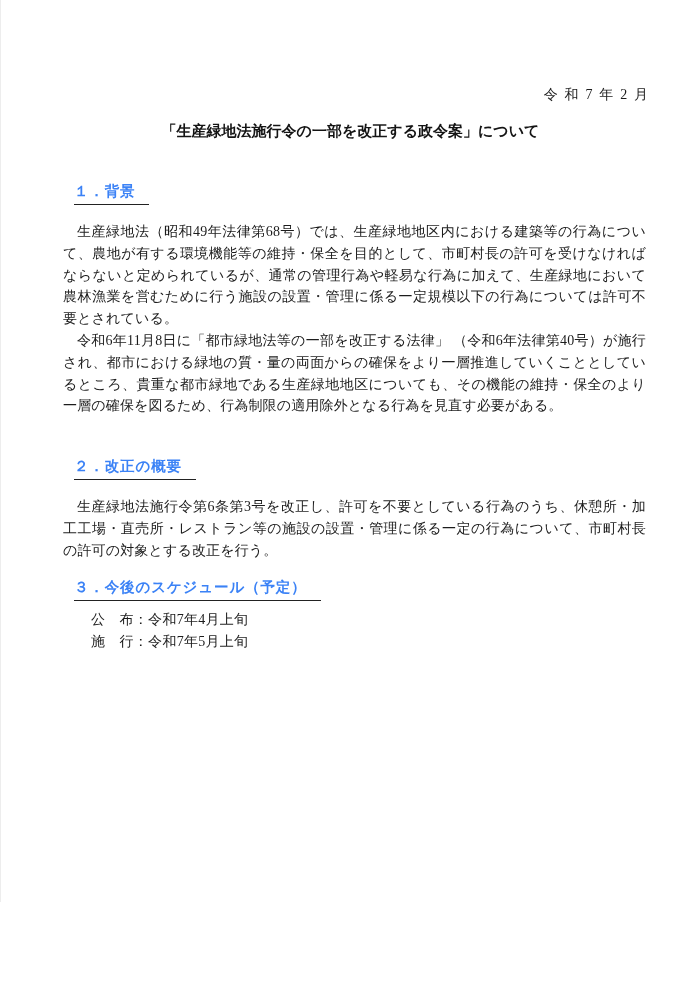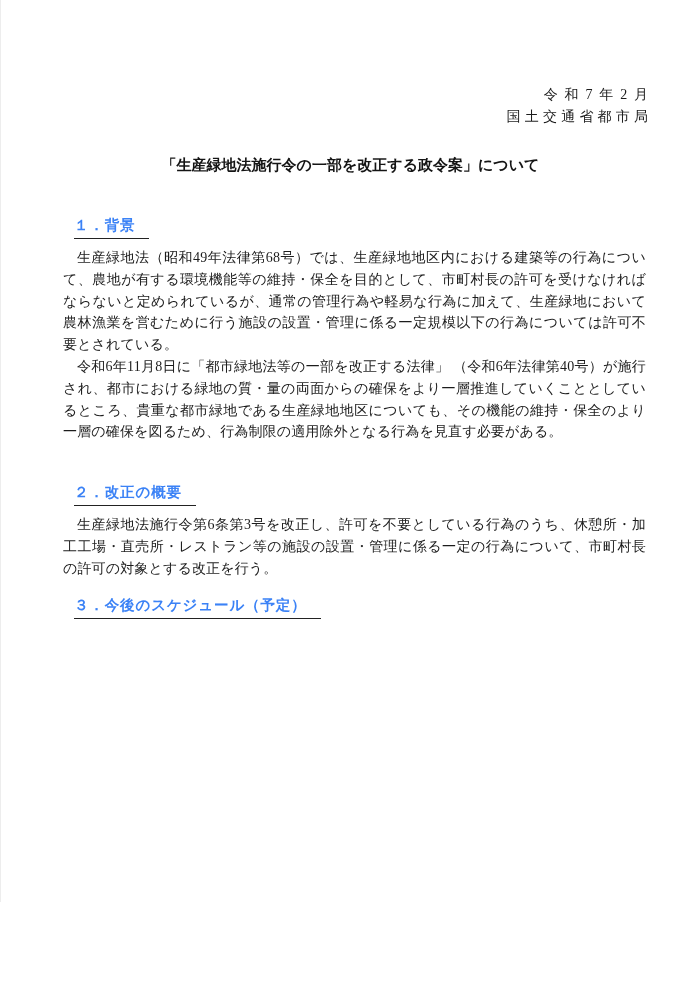--- a/index.html
+++ b/index.html
@@ -26,21 +26,21 @@
   }
   .date-line {
     letter-spacing: 0.12em;
     margin-right: -0.12em;
   }
   .org-line {
     letter-spacing: 0.30em;
     margin-right: -0.30em;
   }
   .doc-title {
-    margin-top: 26px;
+    margin-top: 14px;
     text-align: center;
     font-family: "Liberation Sans", "DejaVu Sans", sans-serif;
     font-weight: bold;
     font-size: 15px;
     line-height: 22px;
     color: #141414;
   }
   .section {
     margin: 0 54px 0 62px;
   }
@@ -61,51 +61,54 @@
   }
   .section p {
     margin: 0;
     font-size: 14px;
     line-height: 21.8px;
     text-indent: 1em;
     text-align: justify;
     letter-spacing: 0.01em;
   }
   .section p.first {
-    margin-top: 8px;
+    margin-top: 16px;
   }
   .schedule {
     margin: 8px 0 0 28px;
   }
   .schedule-line {
     font-size: 14px;
     line-height: 22px;
     letter-spacing: 0.02em;
   }
 </style>
 </head>
 <body>
 
 <div class="page">
 
   <div class="header-meta">
     <div class="date-line">令 和 7 年 2 月</div>
-    <div class="org-line">国土交通省都市局</div>
   </div>
 
   <div class="doc-title">「生産緑地法施行令の一部を改正する政令案」について</div>
 
   <div class="section section-1">
     <div class="section-heading">１．背景</div>
     <p class="first">生産緑地法（昭和49年法律第68号）では、生産緑地地区内における建築等の行為について、農地が有する環境機能等の維持・保全を目的として、市町村長の許可を受けなければならないと定められているが、通常の管理行為や軽易な行為に加えて、生産緑地において農林漁業を営むために行う施設の設置・管理に係る一定規模以下の行為については許可不要とされている。</p>
     <p>令和6年11月8日に「都市緑地法等の一部を改正する法律」 （令和6年法律第40号）が施行され、都市における緑地の質・量の両面からの確保をより一層推進していくこととしているところ、貴重な都市緑地である生産緑地地区についても、その機能の維持・保全のより一層の確保を図るため、行為制限の適用除外となる行為を見直す必要がある。</p>
   </div>
 
   <div class="section section-2">
     <div class="section-heading">２．改正の概要</div>
     <p class="first">生産緑地法施行令第6条第3号を改正し、許可を不要としている行為のうち、休憩所・加工工場・直売所・レストラン等の施設の設置・管理に係る一定の行為について、市町村長の許可の対象とする改正を行う。</p>
   </div>
 
   <div class="section section-3">
     <div class="section-heading">３．今後のスケジュール（予定）</div>
+    <div class="schedule">
+      <div class="schedule-line">公　布：令和7年4月上旬</div>
+      <div class="schedule-line">施　行：令和7年5月上旬</div>
+    </div>
   </div>
 
 </div>
 
 </body></html>

